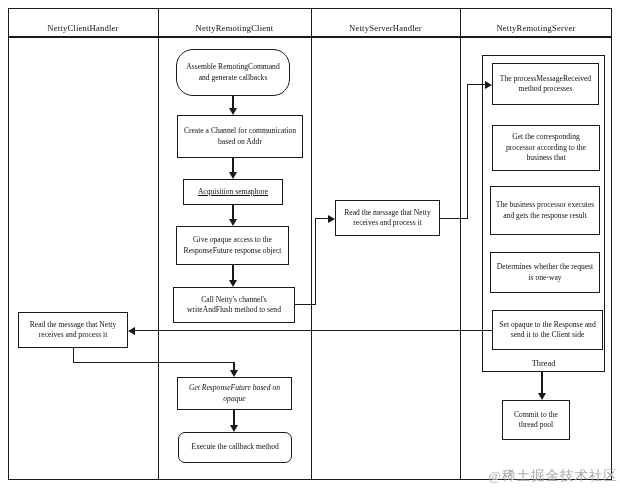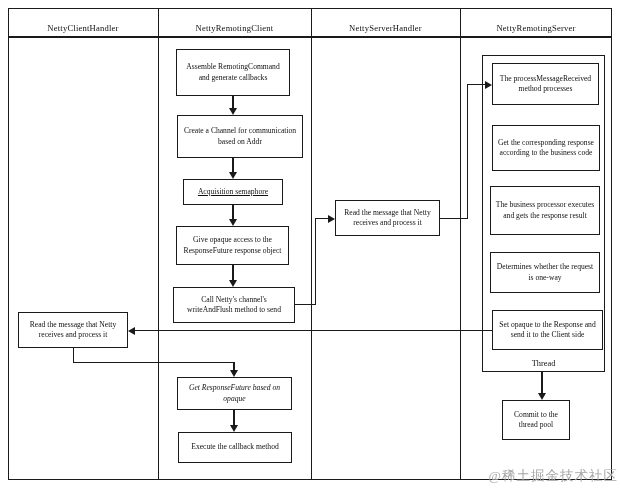--- a/index.html
+++ b/index.html
@@ -63,37 +63,37 @@
   <div class="hline" style="left:8px;top:36px;width:604px;"></div>
   <div class="vline" style="left:157.5px;top:8px;height:472px;"></div>
   <div class="vline" style="left:310.5px;top:8px;height:472px;"></div>
   <div class="vline" style="left:459.5px;top:8px;height:472px;"></div>
 
   <div class="lane-header" style="left:8px;width:150px;">NettyClientHandler</div>
   <div class="lane-header" style="left:158px;width:153px;">NettyRemotingClient</div>
   <div class="lane-header" style="left:311px;width:149px;">NettyServerHandler</div>
   <div class="lane-header" style="left:460px;width:152px;">NettyRemotingServer</div>
 
-  <div class="box" style="left:176px;top:49px;width:114px;height:47px;">Assemble RemotingCommand and generate callbacks</div>
+  <div class="box" style="left:176px;top:49px;width:114px;height:47px;border-radius:17px;">Assemble RemotingCommand and generate callbacks</div>
   <div class="box" style="left:177px;top:115px;width:126px;height:43px;">Create a Channel for communication based on Addr</div>
   <div class="box" style="left:183px;top:179px;width:100px;height:26px;text-decoration:underline;">Acquisition semaphore</div>
   <div class="box" style="left:176px;top:226px;width:113px;height:39px;">Give opaque access to the ResponseFuture response object</div>
   <div class="box" style="left:173px;top:287px;width:122px;height:36px;">Call Netty's channel's writeAndFlush method to send</div>
   <div class="box" style="left:177px;top:377px;width:115px;height:33px;font-style:italic;">Get ResponseFuture based on opaque</div>
-  <div class="box" style="left:178px;top:432px;width:114px;height:31px;">Execute the callback method</div>
+  <div class="box" style="left:178px;top:432px;width:114px;height:31px;border-radius:7px;">Execute the callback method</div>
 
   <div class="box" style="left:18px;top:312px;width:110px;height:36px;">Read the message that Netty receives and process it</div>
 
   <div class="box" style="left:335px;top:200px;width:105px;height:36px;">Read the message that Netty receives and process it</div>
 
   <div class="container-box" style="left:482px;top:55px;width:123px;height:317px;">
     <div class="container-label">Thread</div>
   </div>
   <div class="box" style="left:492px;top:63px;width:107px;height:42px;">The processMessageReceived method processes</div>
-  <div class="box" style="left:492px;top:125px;width:108px;height:46px;">Get the corresponding response according to the business code</div>
+  <div class="box" style="left:492px;top:125px;width:108px;height:46px;">Get the corresponding processor according to the business that</div>
   <div class="box" style="left:490px;top:186px;width:110px;height:49px;">The business processor executes and gets the response result</div>
   <div class="box" style="left:490px;top:252px;width:110px;height:41px;">Determines whether the request is one-way</div>
   <div class="box" style="left:492px;top:310px;width:111px;height:40px;">Set opaque to the Response and send it to the Client side</div>
   <div class="box" style="left:502px;top:400px;width:68px;height:40px;">Commit to the thread pool</div>
 
   <div class="vline" style="left:232.25px;top:96px;height:13px;"></div>
   <div class="head-down" style="left:229px;top:108px;"></div>
 
   <div class="vline" style="left:232.25px;top:158px;height:15px;"></div>
   <div class="head-down" style="left:229px;top:172px;"></div>

